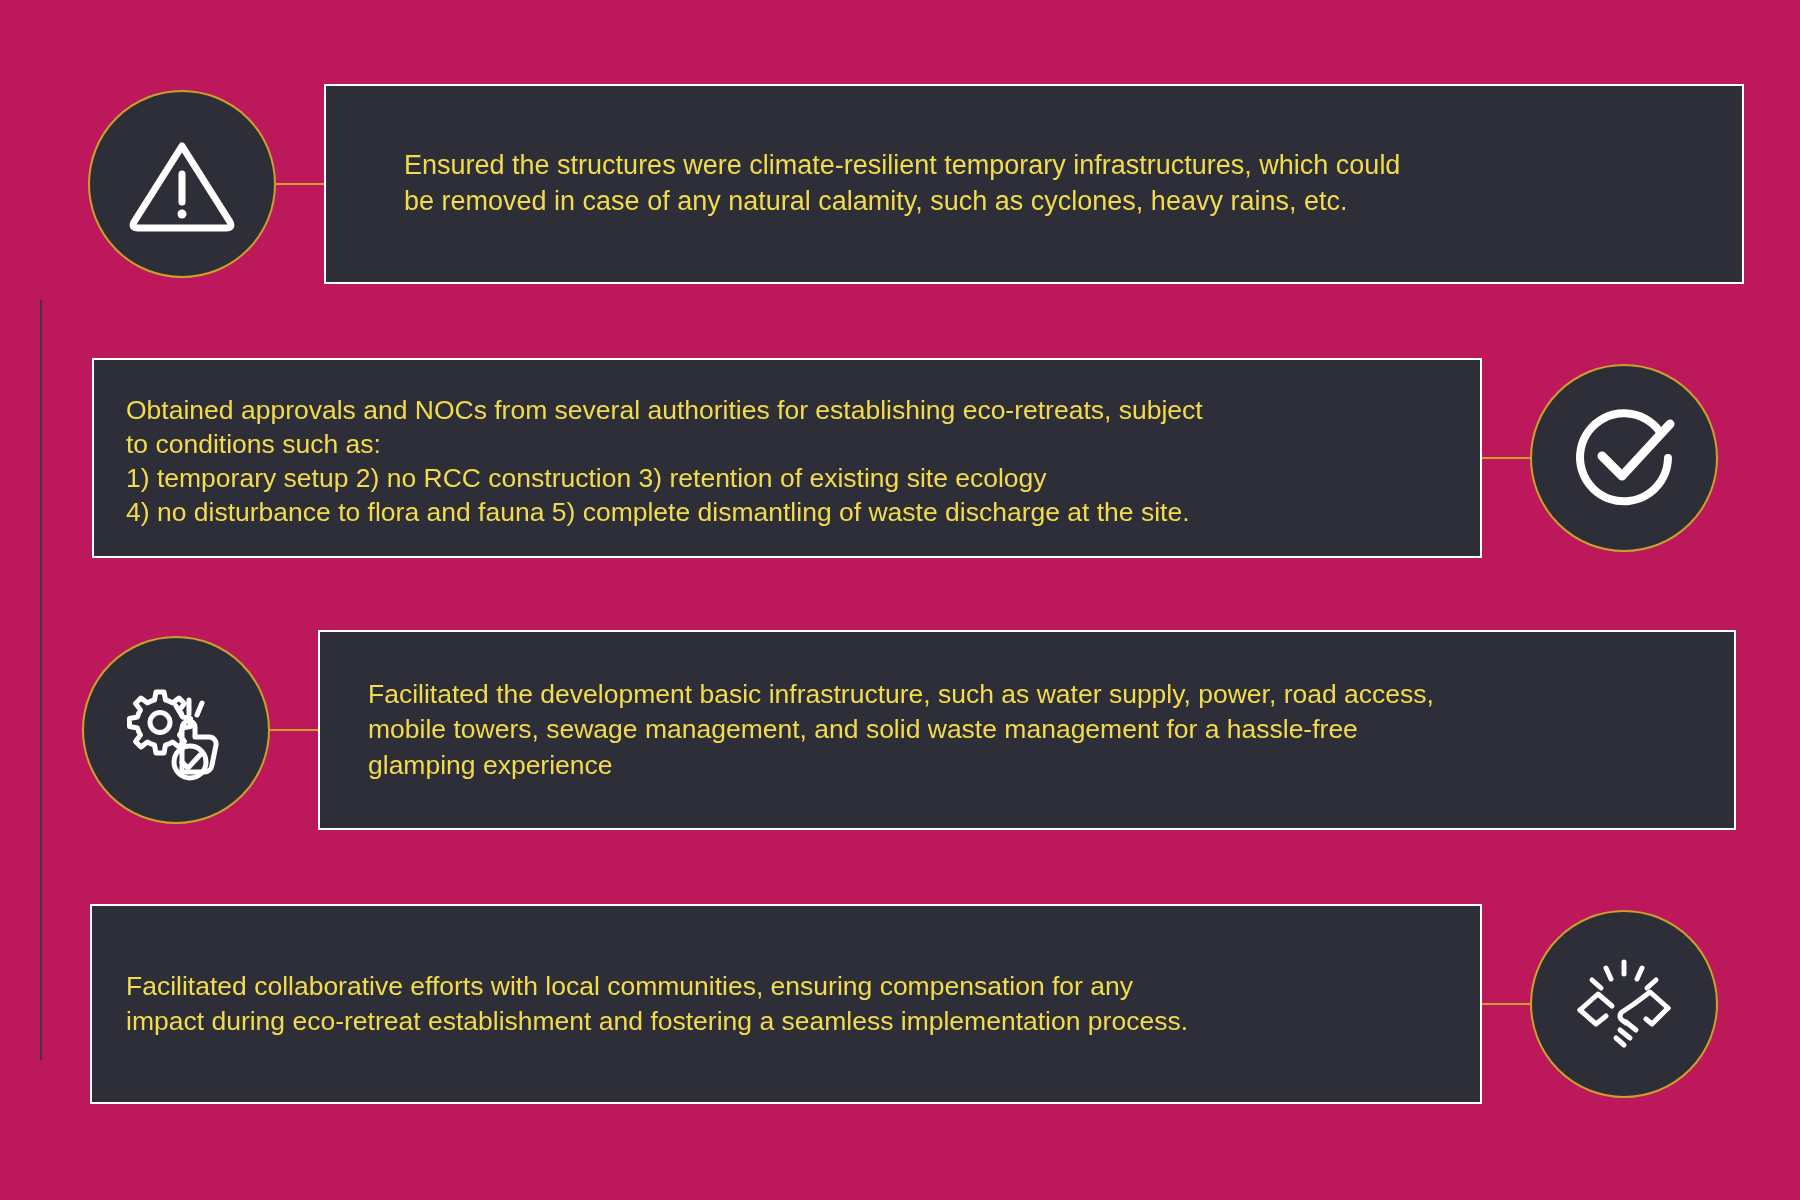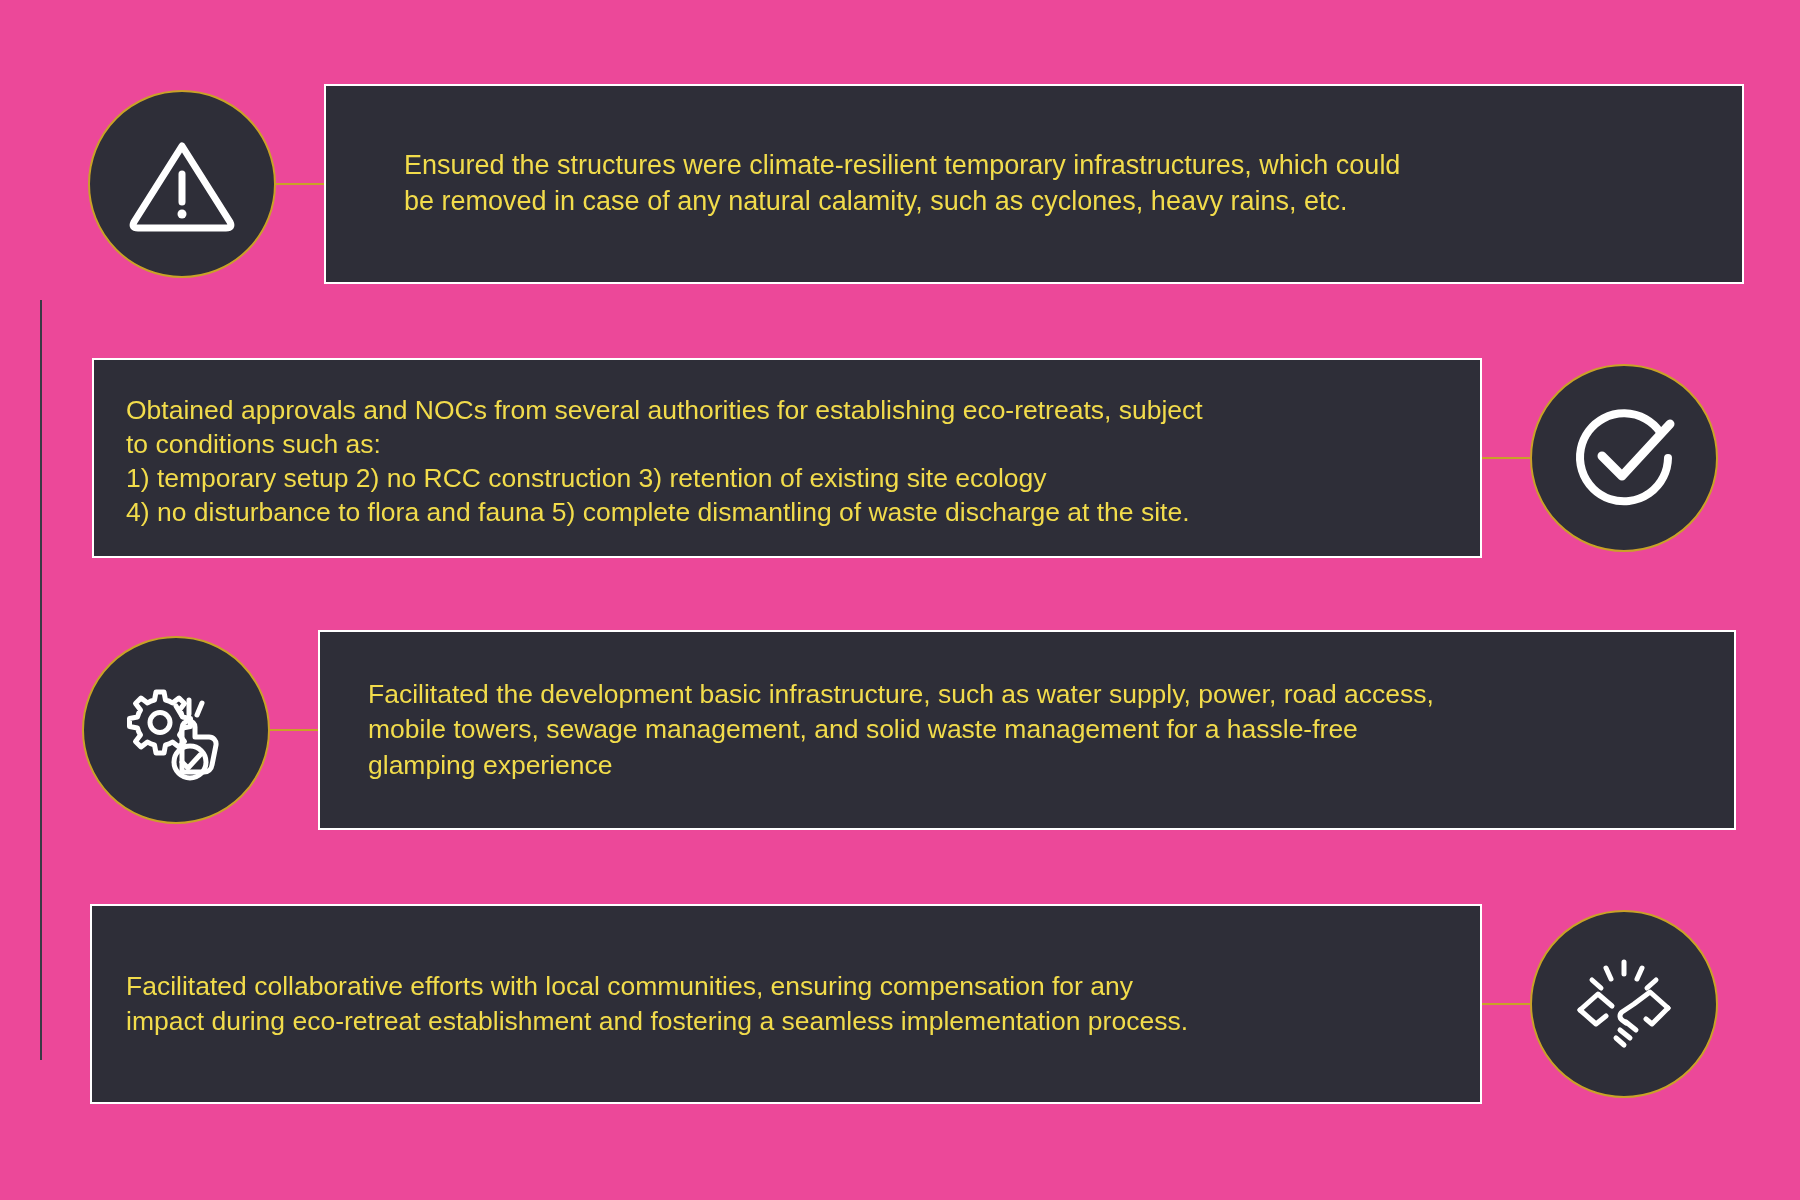--- a/index.html
+++ b/index.html
@@ -11,21 +11,21 @@
     width: 1800px;
     height: 1200px;
     font-family: "Liberation Sans", sans-serif;
     overflow: hidden;
     position: relative;
   }
   .canvas {
     position: relative;
     width: 1800px;
     height: 1200px;
-    background: #ec4899;
+    background: #be185d;
   }
 
   
   .left-rule {
     position: absolute;
     left: 40px;
     top: 300px;
     width: 2px;
     height: 760px;
     background: #3a3a45;

